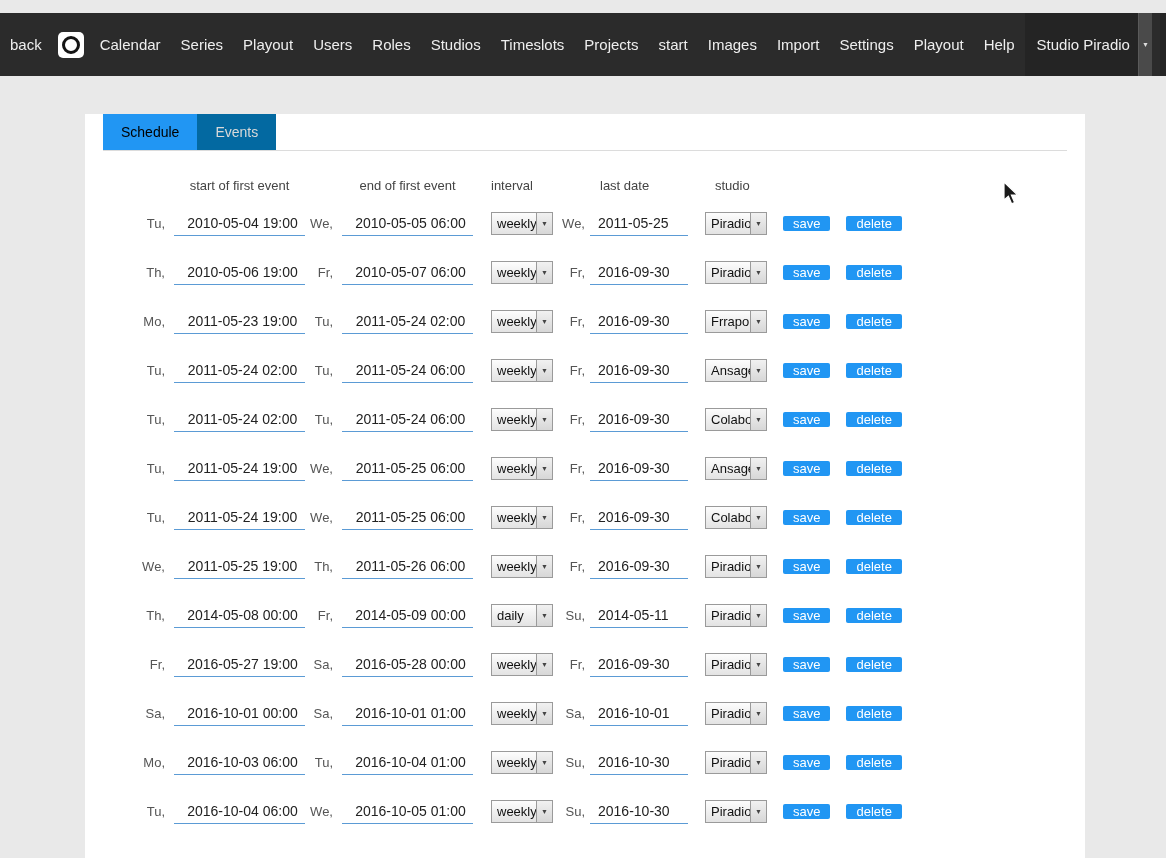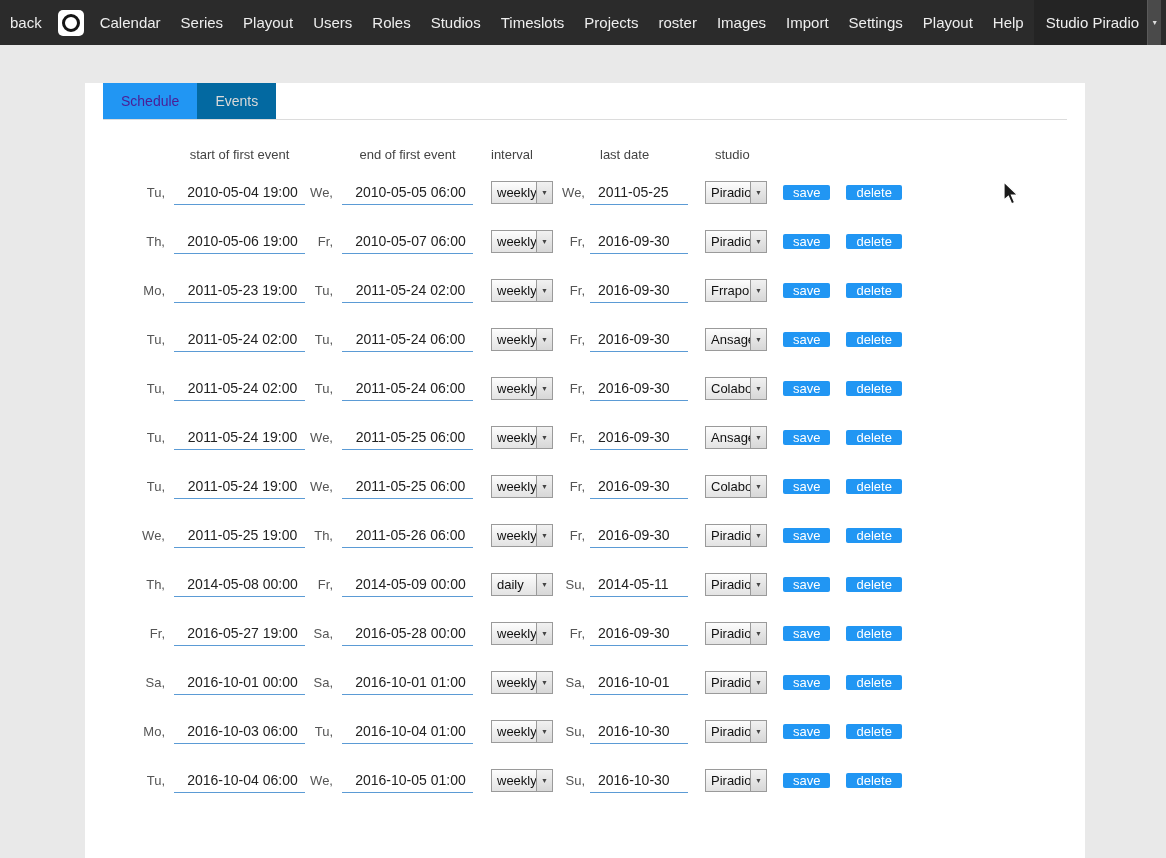--- a/index.html
+++ b/index.html
@@ -1,21 +1,21 @@
 <!DOCTYPE html>
 <html><head>
 <meta charset="utf-8">
 <style>
   * { margin:0; padding:0; box-sizing:border-box; }
   html,body { width:1166px; height:858px; overflow:hidden; background:#e9e9e9;
               font-family:"Liberation Sans", sans-serif; }
 
   
-  .topnav { position:relative; height:45px; background:#2b2b2b; display:flex;
-            align-items:stretch; color:#eee; font-size:15px; }
+  .topnav { position:relative; height:63px; background:#2b2b2b; display:flex;
+            align-items:stretch; color:#eee; font-size:15px;margin-top:13px; }
   .nav-item, .back-link { display:flex; align-items:center; padding:0 10px;
             color:#eee; text-decoration:none; cursor:pointer; white-space:nowrap; }
   .logo-box { display:flex; align-items:center; padding:0 6px; }
   .logo { width:26px; height:26px; background:#fff; border-radius:5px;
           display:flex; align-items:center; justify-content:center; }
   .logo::after { content:''; width:12px; height:12px; border:3.5px solid #141414;
           border-radius:50%; }
   .nav-right { margin-left:auto; display:flex; align-items:stretch; }
   .nav-select { display:flex; align-items:stretch; background:#242424; }
   .nav-select .lbl { display:flex; align-items:center; padding:0 8px 0 12px; white-space:nowrap; }
@@ -23,21 +23,21 @@
           display:flex; align-items:center; justify-content:center;
           font-size:7px; color:#ddd; cursor:pointer; }
 
   
   .card { margin-left:85px; width:1000px; min-height:813px; background:#fff; }
   .page-title { padding:40px 0 0 28px; font-size:20px; color:#777; font-weight:400; }
 
   .tabbar { margin:38px 18px 0 18px; border-bottom:1px solid #dcdcdc;
             display:flex; align-items:flex-end; }
   .tab { padding:10px 18px; font-size:14px; cursor:pointer; }
-  .tab.active { background:#2196f3; color:#4c1d95; }
+  .tab.active { background:#2196f3; color:#000000; }
   .tab.inactive { background:#0369a1; color:#d9d9d9; }
 
   
   .table { padding-left:40px; padding-top:20px; }
   .hrow { display:flex; align-items:center; height:28px; font-size:13px; color:#444; }
   .h-sp1 { width:49px; }
   .h-start { width:131px; text-align:center; }
   .h-sp2 { width:37px; }
   .h-end { width:131px; text-align:center; }
   .h-interval { width:72px; margin-left:18px; }
@@ -84,21 +84,21 @@
   </span>
   <div style="display:flex;">
       <a class="nav-item">Calendar</a>
       <a class="nav-item">Series</a>
       <a class="nav-item">Playout</a>
       <a class="nav-item">Users</a>
       <a class="nav-item">Roles</a>
       <a class="nav-item">Studios</a>
       <a class="nav-item">Timeslots</a>
       <a class="nav-item">Projects</a>
-      <a class="nav-item">roster</a>
+      <a class="nav-item">start</a>
       <a class="nav-item">Images</a>
       <a class="nav-item">Import</a>
       <a class="nav-item">Settings</a>
       <a class="nav-item">Playout</a>
       <a class="nav-item">Help</a>
     </div>
   <div class="nav-right">
     <div class="nav-select">
       <span class="lbl">Studio Piradio</span>
       <span class="caret-btn">▼</span>

